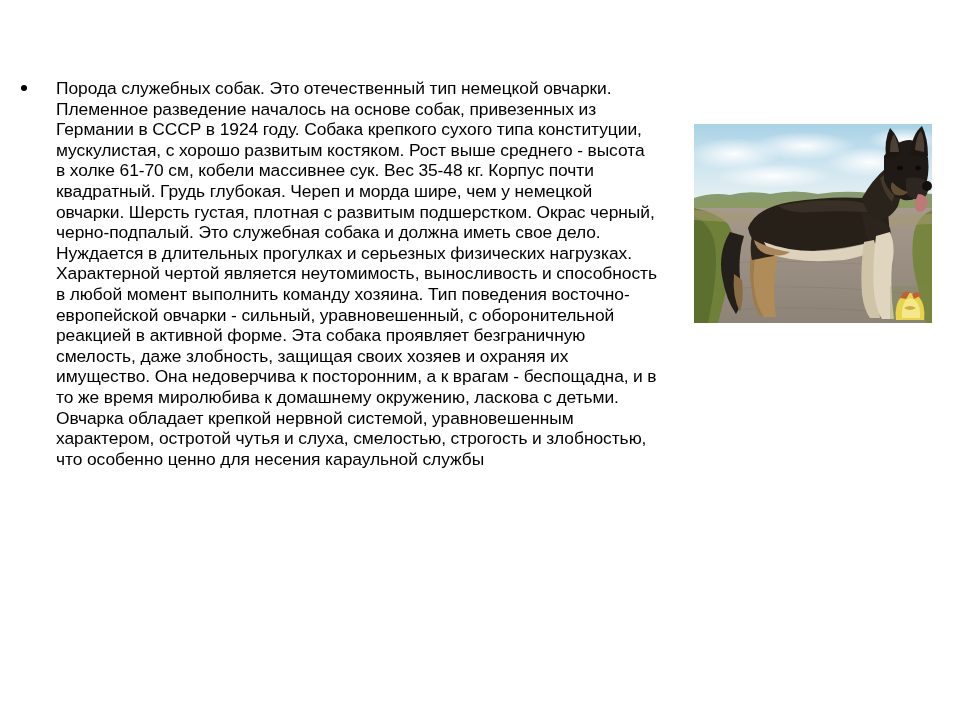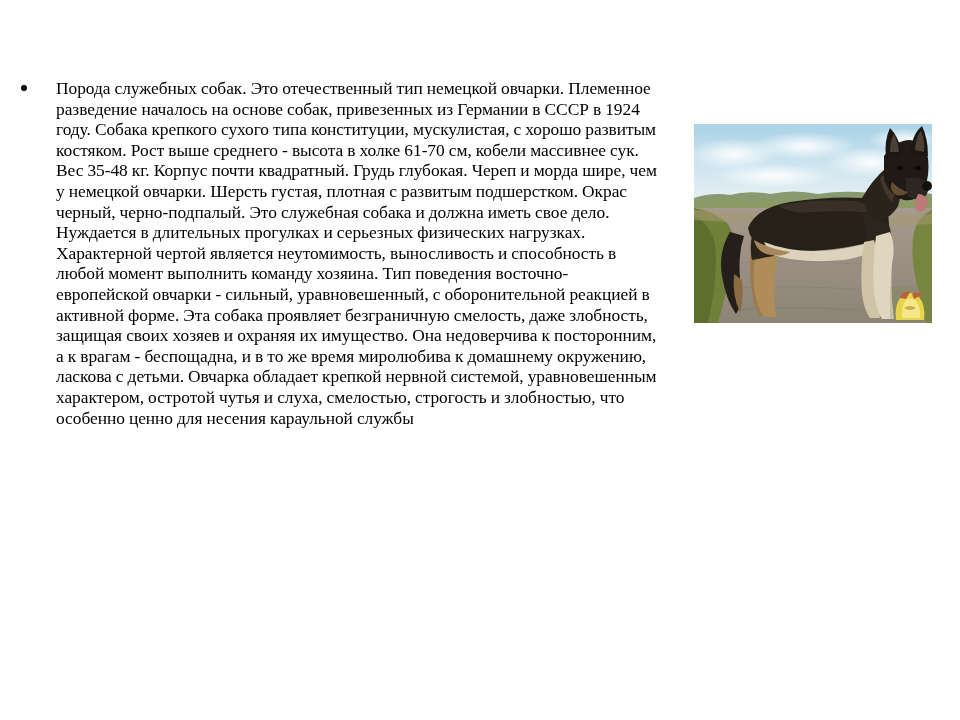--- a/index.html
+++ b/index.html
@@ -57,21 +57,21 @@
     position: absolute;
     left: 3px;
     top: 7px;
     width: 6px;
     height: 6px;
     background: #000000;
     border-radius: 50%;
   }
 
   .bullet-text {
-    font-family: Liberation Serif, serif;
+    font-family: Liberation Sans, sans-serif;
     font-size: 17.4px;
     line-height: 20.6px;
     color: #000000;
     text-align: left;
     word-spacing: -0.2px;
     letter-spacing: -0.05px;
   }
 
   
   .photo-frame {

